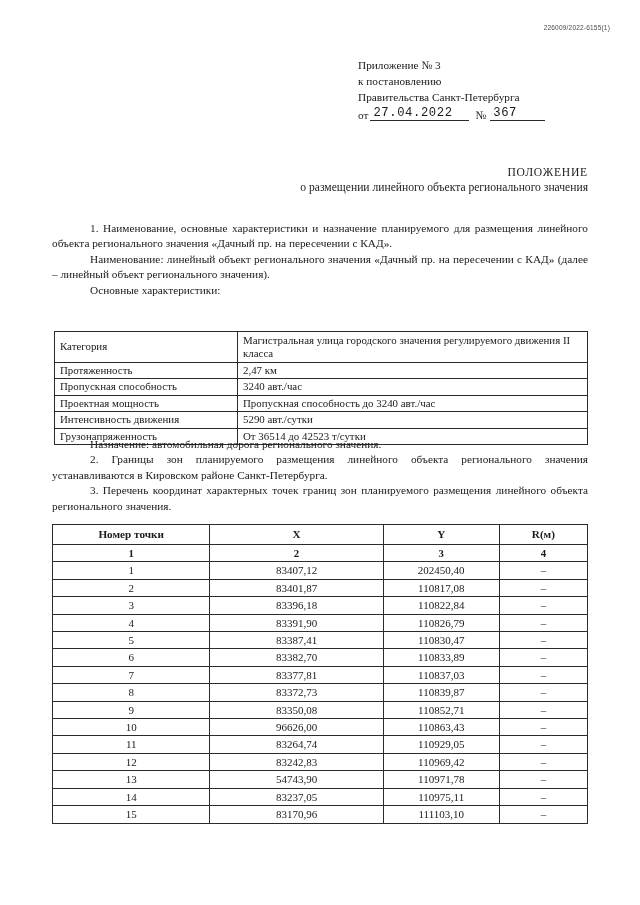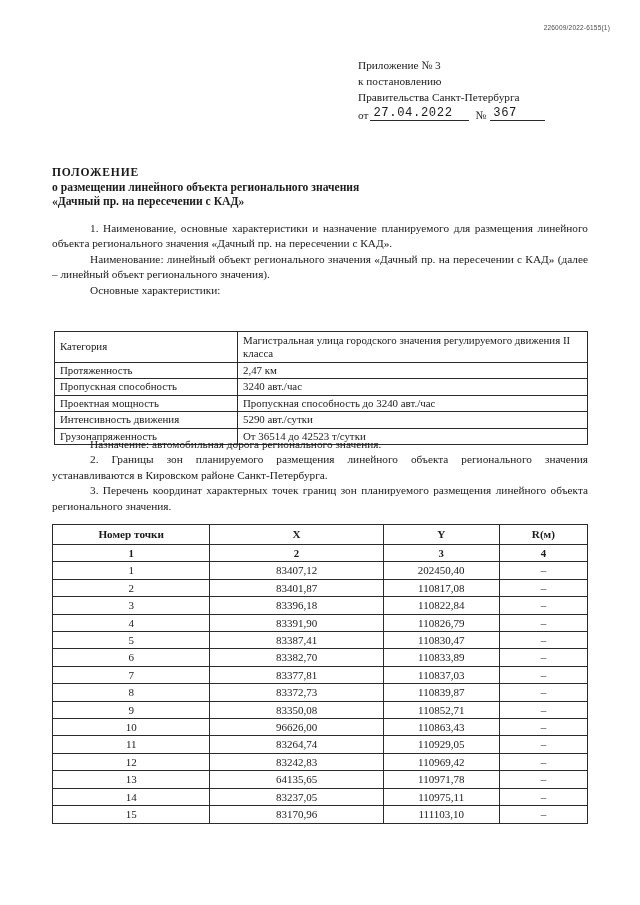--- a/index.html
+++ b/index.html
@@ -70,22 +70,22 @@
     padding: 0 4px 0 6px;
     font-size: 11.3px;
   }
 
   
   .doc-title {
     position: absolute;
     top: 166px;
     left: 52px;
     width: 536px;
-    text-align: left;
-    font-weight: bold;
+    text-align: right;
+    font-weight: normal;
     font-size: 11.6px;
     line-height: 14.6px;
   }
   .doc-title .t1 { letter-spacing: 0.8px; }
 
   
   .body-text {
     position: absolute;
     top: 221px;
     left: 52px;
@@ -184,21 +184,20 @@
       <span class="lbl">от</span>
       <span class="typed date">27.04.2022</span>
       <span class="sep">№</span>
       <span class="typed num">367</span>
     </div>
   </div>
 
   <div class="doc-title">
     <div class="t1">ПОЛОЖЕНИЕ</div>
     <div>о размещении линейного объекта регионального значения</div>
-    <div>«Дачный пр. на пересечении с КАД»</div>
   </div>
 
   <div class="body-text">
     <p class="para">1. Наименование, основные характеристики и назначение планируемого для размещения линейного объекта регионального значения «Дачный пр. на пересечении с КАД».</p>
     <p class="para">Наименование: линейный объект регионального значения «Дачный пр. на пересечении с КАД» (далее – линейный объект регионального значения).</p>
     <p class="para">Основные характеристики:</p>
   </div>
 
   <table class="char-table">
     <tbody>
@@ -319,21 +318,21 @@
         <td class="dash">–</td>
       </tr>
       <tr>
         <td>12</td>
         <td>83242,83</td>
         <td>110969,42</td>
         <td class="dash">–</td>
       </tr>
       <tr>
         <td>13</td>
-        <td>64135,65</td>
+        <td>54743,90</td>
         <td>110971,78</td>
         <td class="dash">–</td>
       </tr>
       <tr>
         <td>14</td>
         <td>83237,05</td>
         <td>110975,11</td>
         <td class="dash">–</td>
       </tr>
       <tr>

